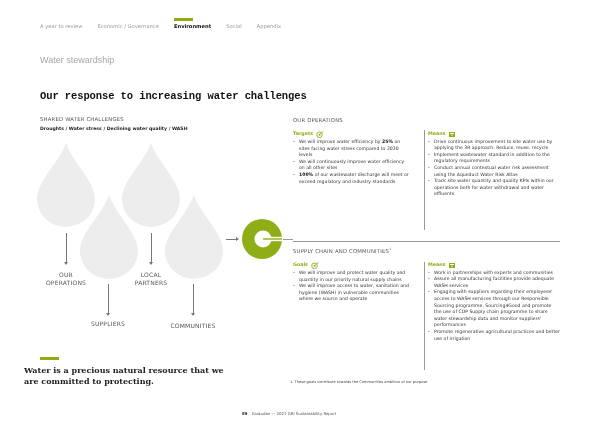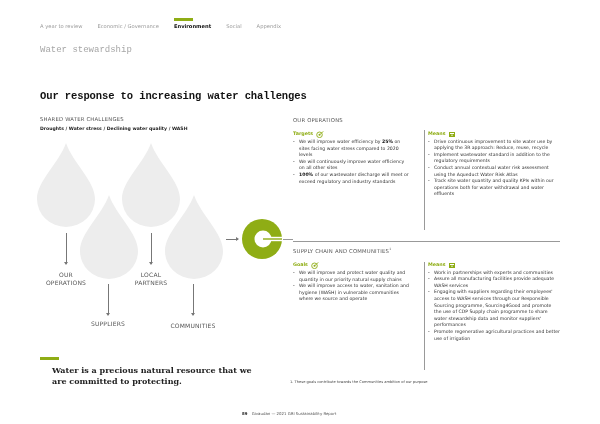--- a/index.html
+++ b/index.html
@@ -4,21 +4,21 @@
 <style>
   * { box-sizing: border-box; margin: 0; padding: 0; }
   html, body { width: 600px; height: 424px; background: #ffffff; overflow: hidden; }
   body { position: relative; font-family: "DejaVu Sans", sans-serif; color: #222; }
 
   .nav { position: absolute; top: 23px; left: 40px; display: flex; font-size: 5.2px; color: #9a9a9a; }
   .nav .item { margin-right: 15px; position: relative; white-space: nowrap; }
   .nav .item.active { color: #111; font-weight: bold; }
   .nav .item.active::before { content: ""; position: absolute; left: 0; top: -5px; width: 19px; height: 3px; background: var(--accent); }
 
-  .section-title { position: absolute; top: 45px; left: 40px; font-family: Liberation Mono, monospace; font-size: 9px; color: #a6a6a6; }
+  .section-title { position: absolute; top: 55px; left: 40px; font-family: Liberation Sans, sans-serif; font-size: 9px; color: #a6a6a6; }
 
   .page-heading { position: absolute; top: 90px; left: 40px; font-family: Liberation Mono, monospace; font-weight: bold; font-size: 10.5px; color: #111; letter-spacing: -0.1px; }
 
   .shared-label { position: absolute; top: 116px; left: 40px; font-size: 5.3px; color: #555; letter-spacing: 0.2px; }
   .shared-sub { position: absolute; top: 126px; left: 40px; font-size: 4.6px; font-weight: bold; color: #222; }
 
   .drops { position: absolute; left: 0; top: 140px; width: 300px; height: 200px; }
   .drop { position: absolute; }
   .drop-label { position: absolute; font-size: 6px; color: #555; text-align: center; line-height: 7.5px; letter-spacing: 0.2px; white-space: nowrap; transform: translateX(-50%); }
   .arrow-v { position: absolute; width: 1px; background: #777; }
@@ -39,21 +39,21 @@
 
   .col { position: absolute; font-size: 4.6px; color: #333; line-height: 6.6px; }
   .col .head { color: var(--accent); font-weight: bold; font-size: 4.8px; margin-bottom: 1px; display: flex; align-items: center; }
   .col .head .ico { display: inline-block; margin-left: 3px; }
   .col ul { list-style: none; }
   .col li { padding-left: 6px; position: relative; }
   .col li::before { content: "-"; position: absolute; left: 0; }
   .col b { font-weight: bold; color: #111; }
 
   .quote-bar { position: absolute; left: 40px; top: 357px; width: 19px; height: 3px; background: var(--accent); }
-  .quote { position: absolute; left: 52px; top: 365px; font-family: "DejaVu Serif", serif; font-weight: bold; font-size: 8px; line-height: 11px; color: #222; width: 200px; }
+  .quote { position: absolute; left: 24px; top: 365px; font-family: "DejaVu Serif", serif; font-weight: bold; font-size: 8px; line-height: 11px; color: #222; width: 200px; }
 
   .footnote { position: absolute; left: 290px; top: 380px; font-size: 3.6px; color: #444; }
   .footer { position: absolute; left: 242px; top: 411px; font-size: 3.9px; color: #555; }
   .footer .num { font-weight: bold; color: #222; margin-right: 3px; }
 </style>
 </head>
 <body>
 
 <nav class="nav">
   <span class="item">A year to review</span>

